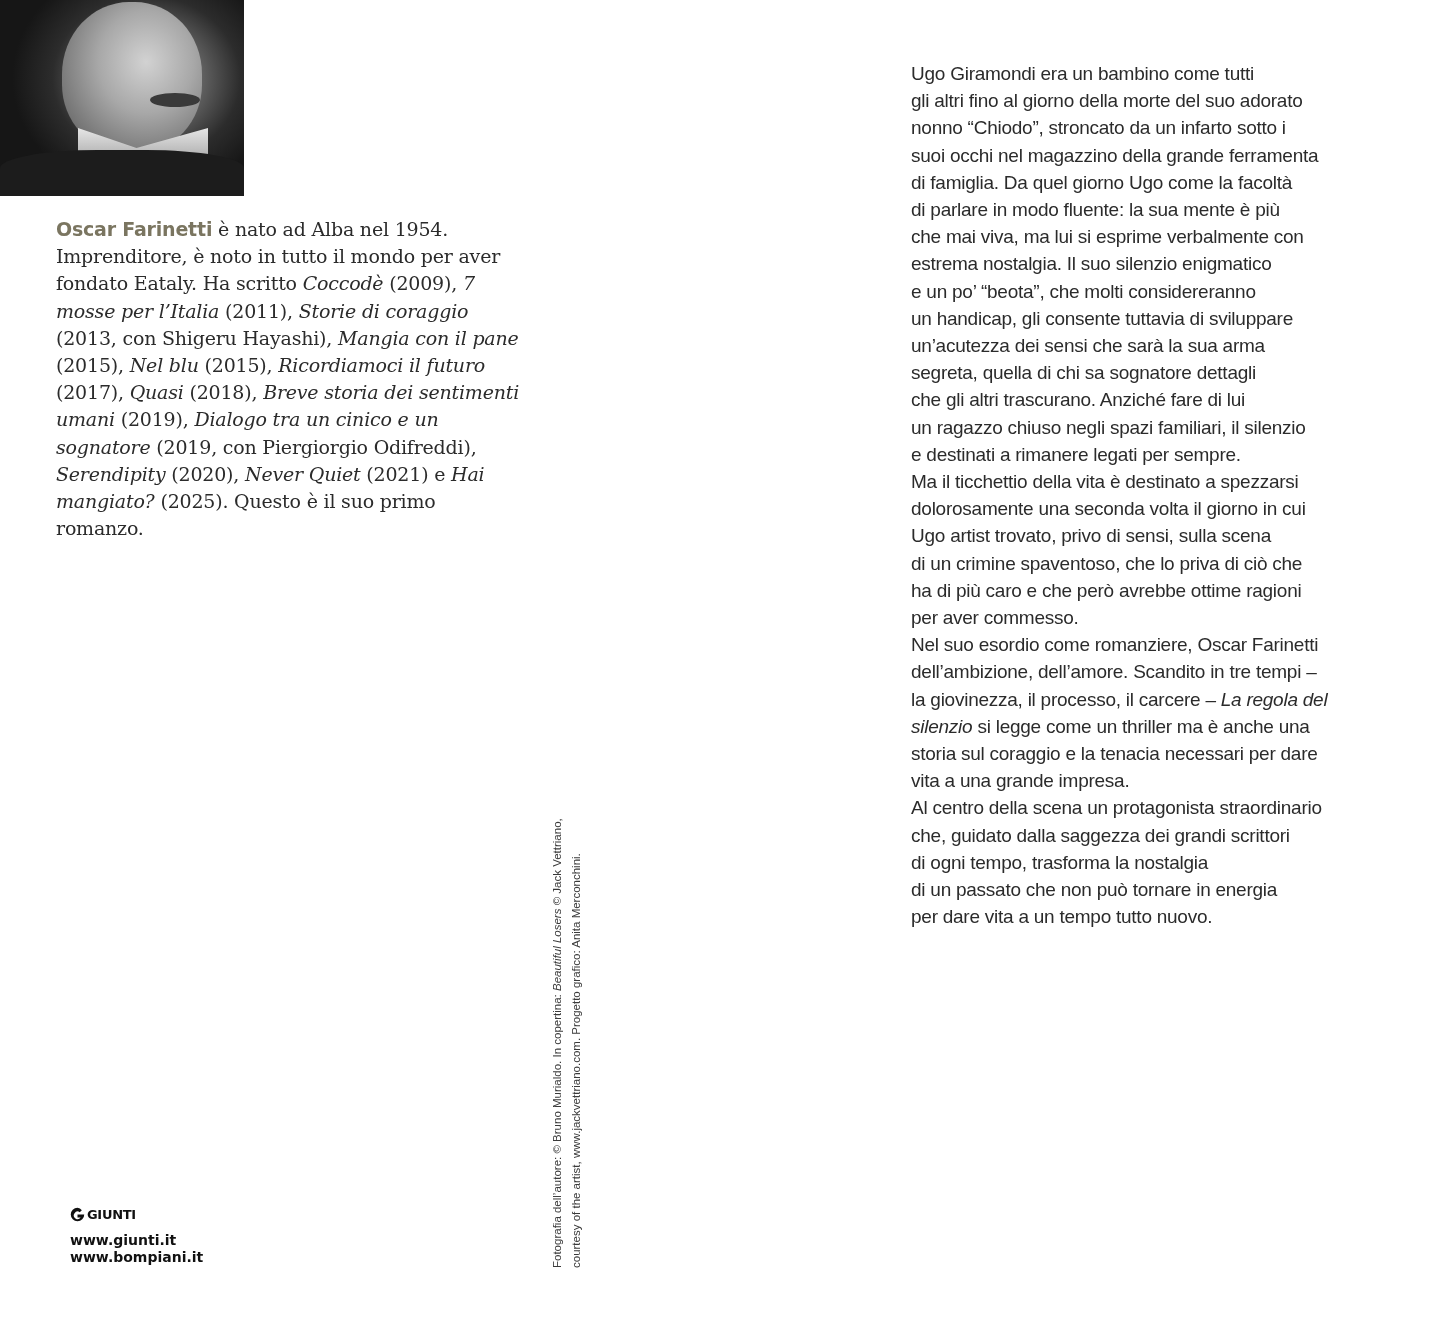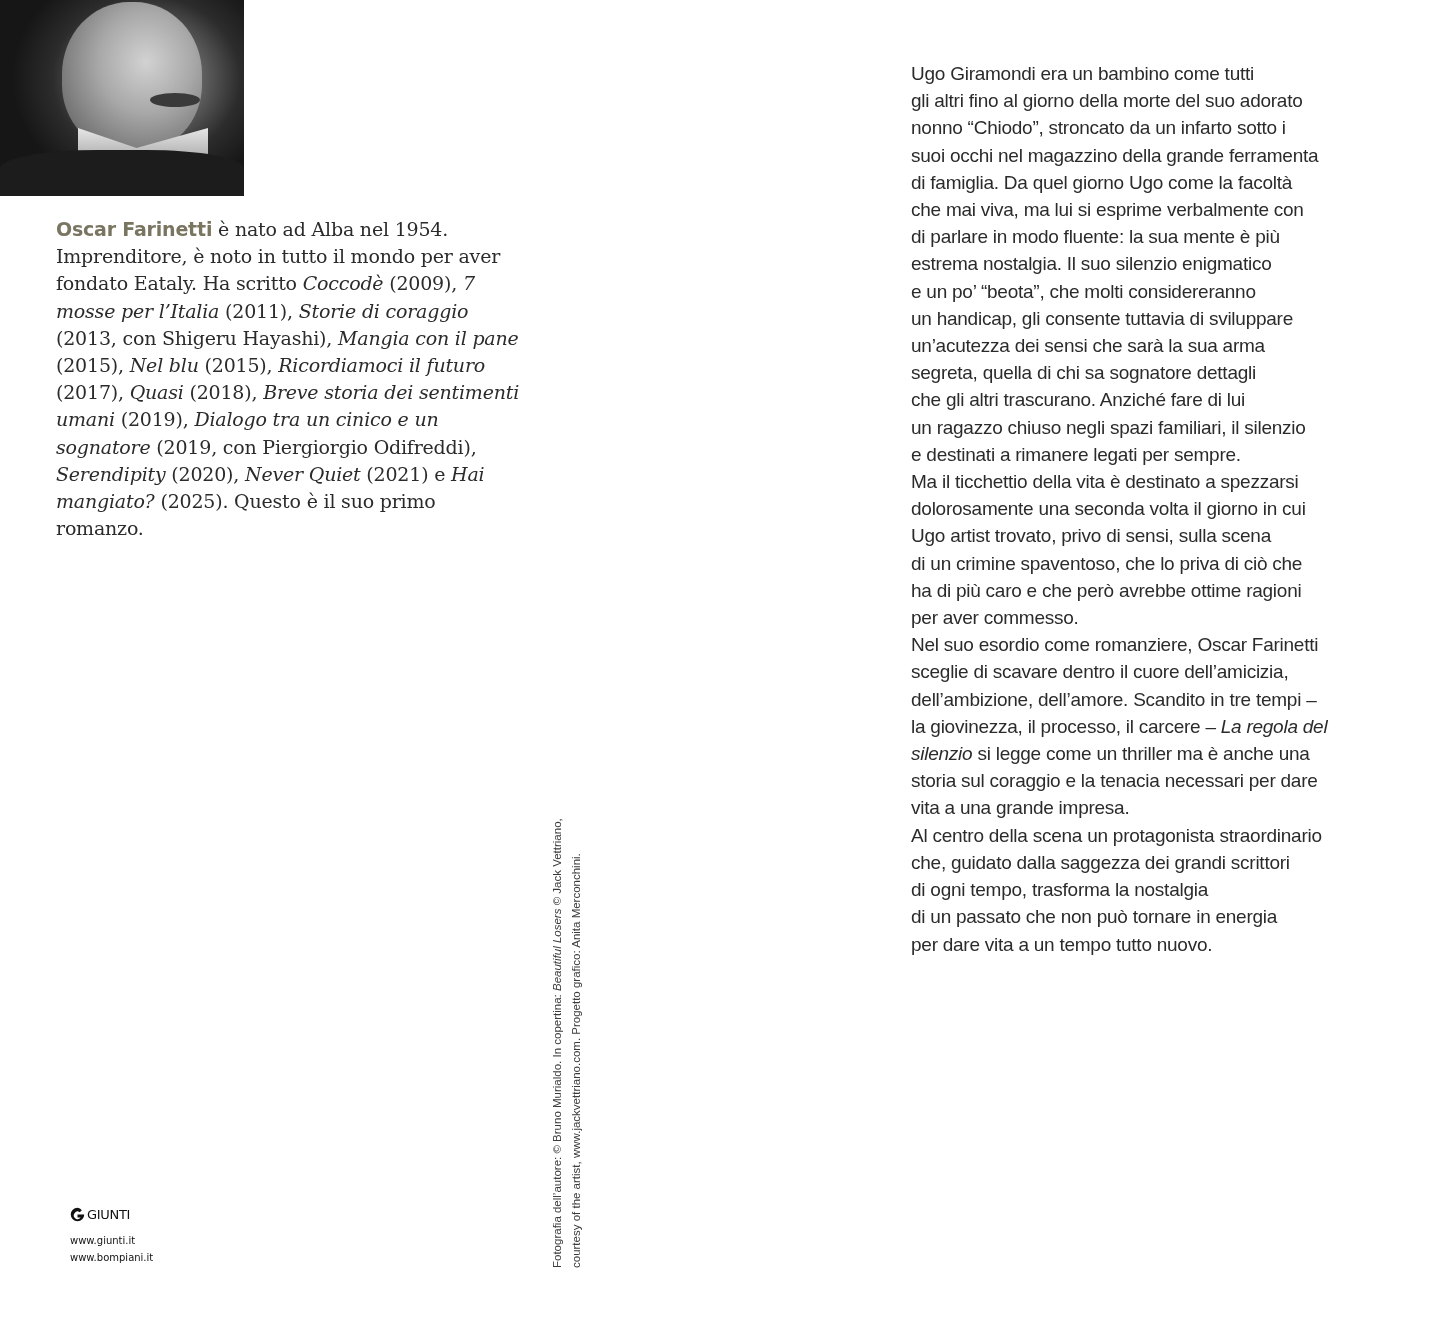--- a/index.html
+++ b/index.html
@@ -29,24 +29,24 @@
            color: #2b2b2b; letter-spacing: -0.25px; }
   .blurb .line { white-space: nowrap; display: block; }
   .blurb i { font-style: italic; }
 
   .credits { position: absolute; left: 548px; top: 1268px; transform-origin: 0 0; transform: rotate(-90deg);
              font-family: "Liberation Sans", sans-serif; font-size: 11.5px; line-height: 19px;
              color: #3a3a3a; white-space: nowrap; width: 600px; }
   .credits .row { display: block; }
 
   .publisher { position: absolute; left: 70px; top: 1207px; }
-  .logo { display: flex; align-items: center; gap: 2px; font-family: "DejaVu Sans", sans-serif; font-weight: normal;
+  .logo { display: flex; align-items: center; gap: 2px; font-family: "DejaVu Sans", sans-serif; font-weight: bold;
           font-size: 13px; color: #111; letter-spacing: -0.3px; }
   .logo svg { width: 15px; height: 15px; }
-  .urls { margin-top: 10px; font-family: "DejaVu Sans", sans-serif; font-size: 10px; line-height: 17px; color: #111; font-weight: normal; }
+  .urls { margin-top: 10px; font-family: "DejaVu Sans", sans-serif; font-size: 14px; line-height: 17px; color: #111; font-weight: bold; }
   .urls a { color: #111; text-decoration: none; display: block; }
 </style>
 </head>
 <body>
 
 <div class="photo">
   <div class="head"></div>
   <div class="mustache"></div>
   <div class="collar"></div>
   <div class="sweater"></div>
@@ -55,38 +55,37 @@
 <div class="bio">
   <span class="name">Oscar Farinetti</span><span id="bio-segments"><span> è nato ad Alba nel 1954. Imprenditore, è noto in tutto il mondo per aver fondato Eataly. Ha scritto </span><i>Coccodè</i><span> (2009), </span><i>7 mosse per l’Italia</i><span> (2011), </span><i>Storie di coraggio</i><span> (2013, con Shigeru Hayashi), </span><i>Mangia con il pane</i><span> (2015), </span><i>Nel blu</i><span> (2015), </span><i>Ricordiamoci il futuro</i><span> (2017), </span><i>Quasi</i><span> (2018), </span><i>Breve storia dei sentimenti umani</i><span> (2019), </span><i>Dialogo tra un cinico e un sognatore</i><span> (2019, con Piergiorgio Odifreddi), </span><i>Serendipity</i><span> (2020), </span><i>Never Quiet</i><span> (2021) e </span><i>Hai mangiato?</i><span> (2025). Questo è il suo primo romanzo.</span></span>
 </div>
 
 <div class="blurb" id="blurb">
     <span class="line">Ugo Giramondi era un bambino come tutti</span>
     <span class="line">gli altri fino al giorno della morte del suo adorato</span>
     <span class="line">nonno “Chiodo”, stroncato da un infarto sotto i</span>
     <span class="line">suoi occhi nel magazzino della grande ferramenta</span>
     <span class="line">di famiglia. Da quel giorno Ugo come la facoltà</span>
+    <span class="line">di parlare in modo fluente: la sua mente è più</span>
     <span class="line">che mai viva, ma lui si esprime verbalmente con</span>
-    <span class="line">di parlare in modo fluente: la sua mente è più</span>
     <span class="line">estrema nostalgia. Il suo silenzio enigmatico</span>
     <span class="line">e un po’ “beota”, che molti considereranno</span>
     <span class="line">un handicap, gli consente tuttavia di sviluppare</span>
     <span class="line">un’acutezza dei sensi che sarà la sua arma</span>
     <span class="line">segreta, quella di chi sa sognatore dettagli</span>
     <span class="line">che gli altri trascurano. Anziché fare di lui</span>
     <span class="line">un ragazzo chiuso negli spazi familiari, il silenzio</span>
     <span class="line">e destinati a rimanere legati per sempre.</span>
     <span class="line">Ma il ticchettio della vita è destinato a spezzarsi</span>
     <span class="line">dolorosamente una seconda volta il giorno in cui</span>
     <span class="line">Ugo artist trovato, privo di sensi, sulla scena</span>
     <span class="line">di un crimine spaventoso, che lo priva di ciò che</span>
     <span class="line">ha di più caro e che però avrebbe ottime ragioni</span>
     <span class="line">per aver commesso.</span>
     <span class="line">Nel suo esordio come romanziere, Oscar Farinetti</span>
-    <span class="line">sceglie di scavare dentro il cuore dell’amicizia,</span>
     <span class="line">dell’ambizione, dell’amore. Scandito in tre tempi –</span>
     <span class="line">la giovinezza, il processo, il carcere – <i>La regola del</i></span>
     <span class="line"><i>silenzio</i> si legge come un thriller ma è anche una</span>
     <span class="line">storia sul coraggio e la tenacia necessari per dare</span>
     <span class="line">vita a una grande impresa.</span>
     <span class="line">Al centro della scena un protagonista straordinario</span>
     <span class="line">che, guidato dalla saggezza dei grandi scrittori</span>
     <span class="line">di ogni tempo, trasforma la nostalgia</span>
     <span class="line">di un passato che non può tornare in energia</span>
     <span class="line">per dare vita a un tempo tutto nuovo.</span>

